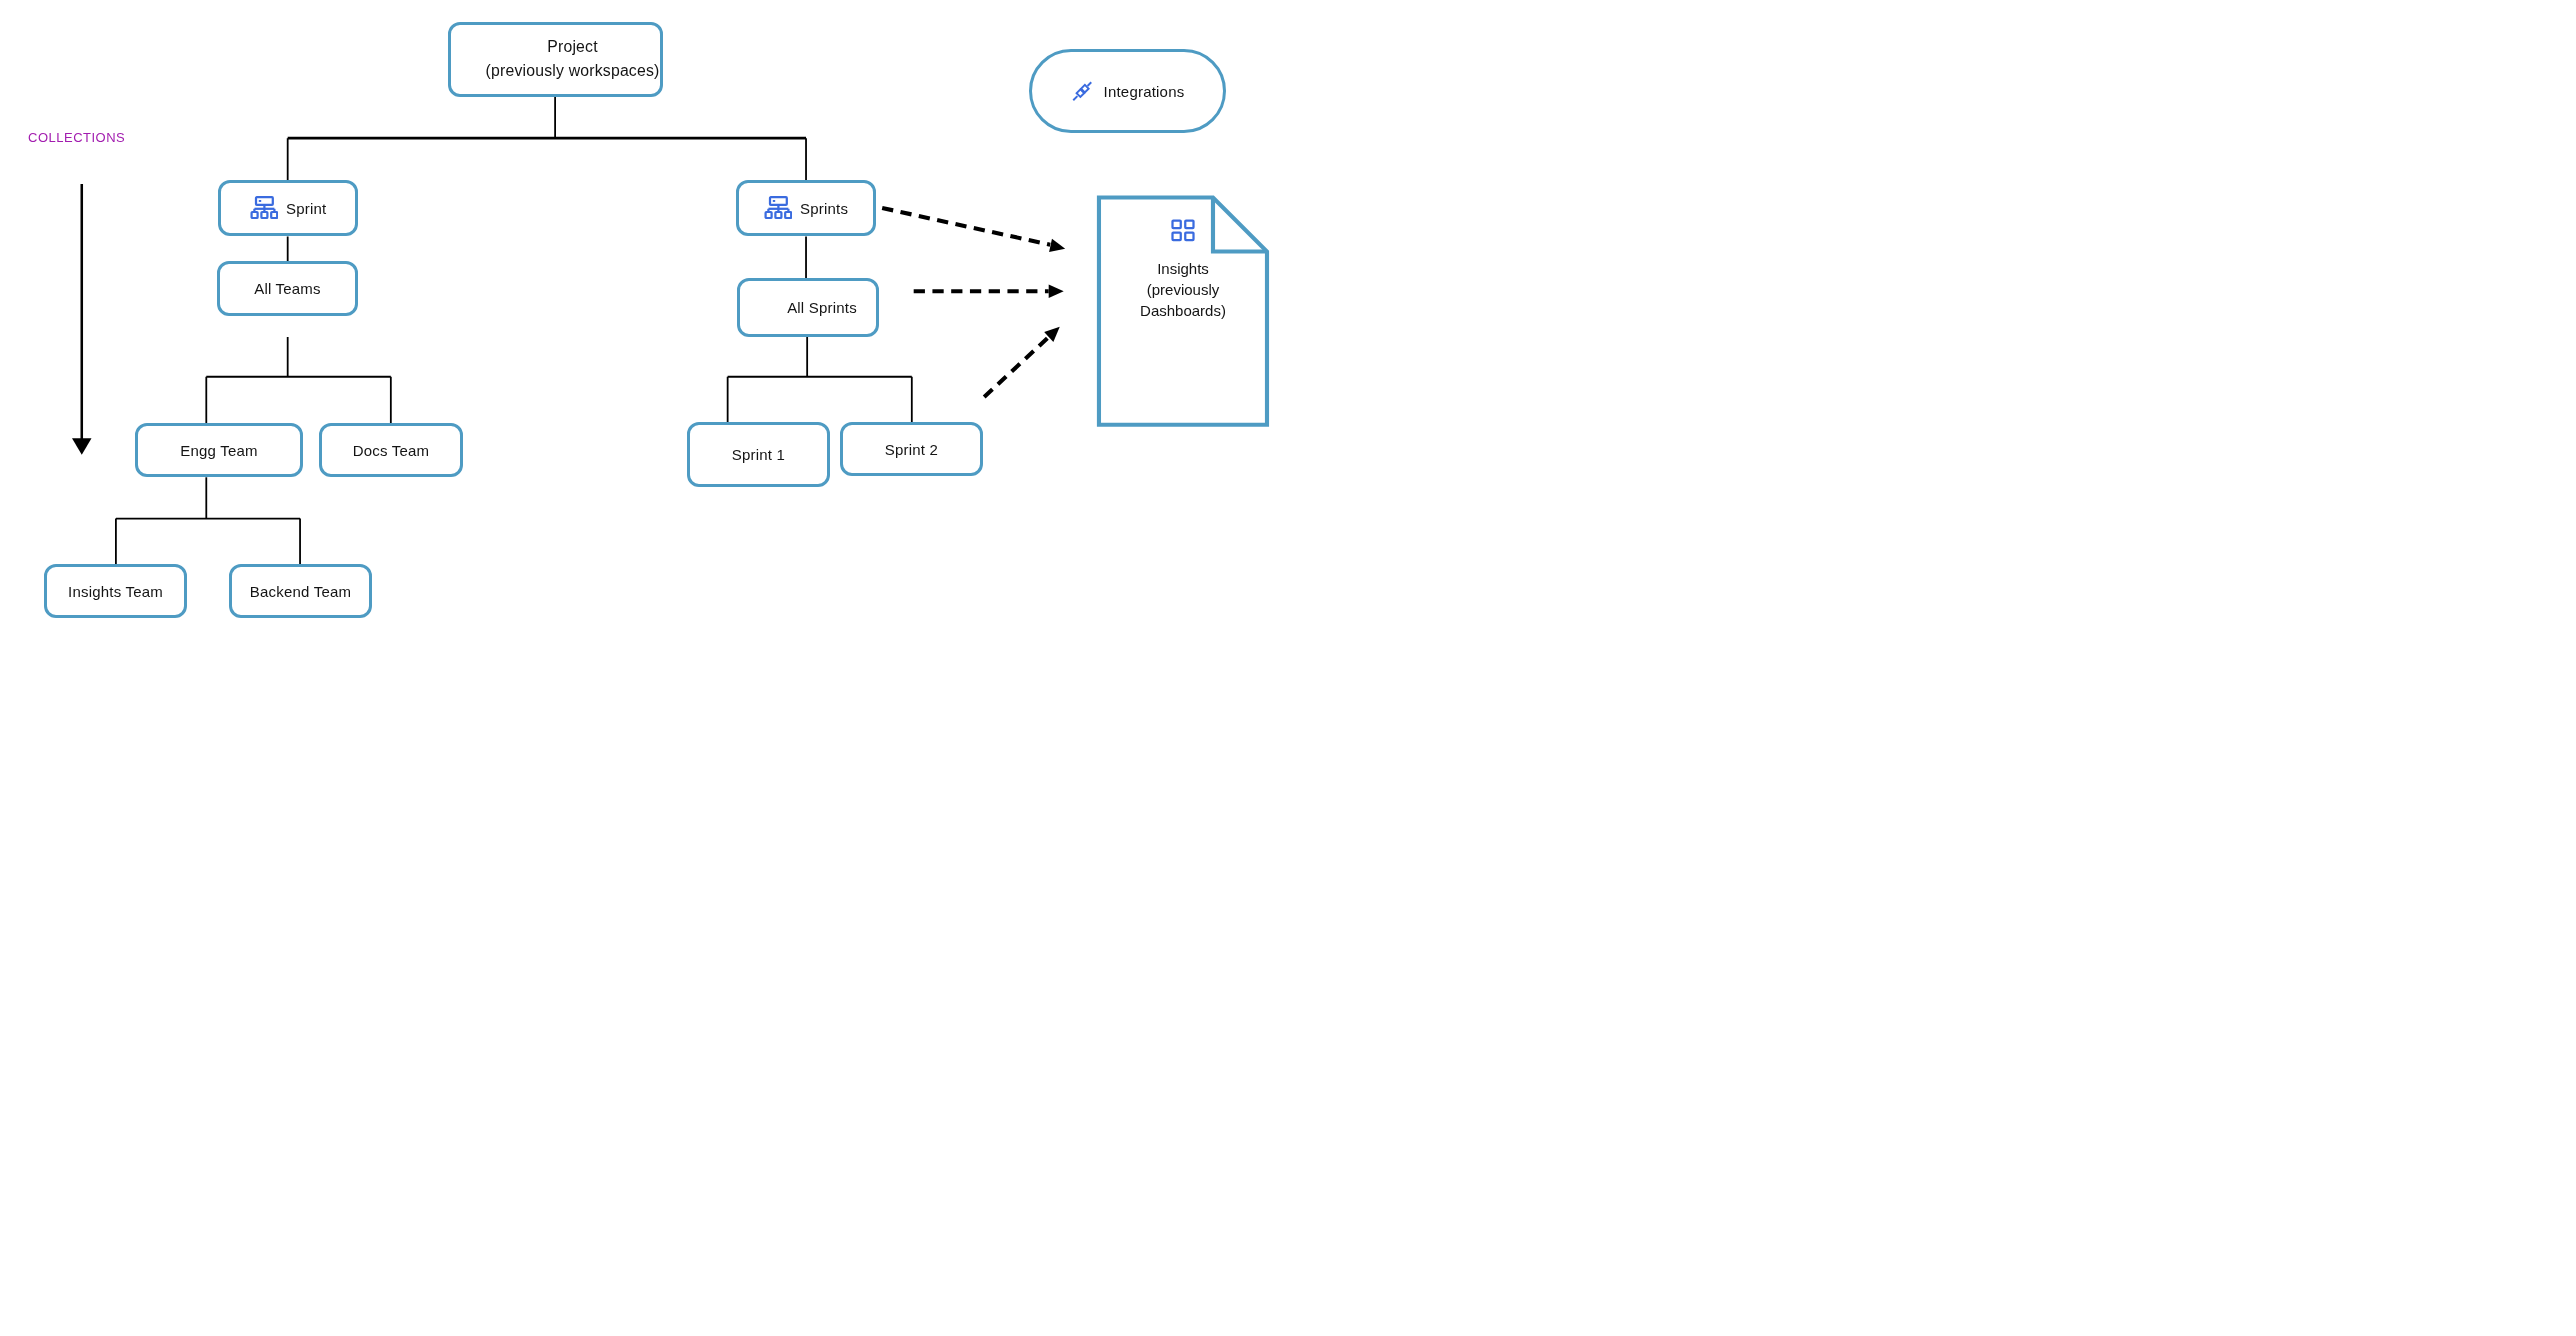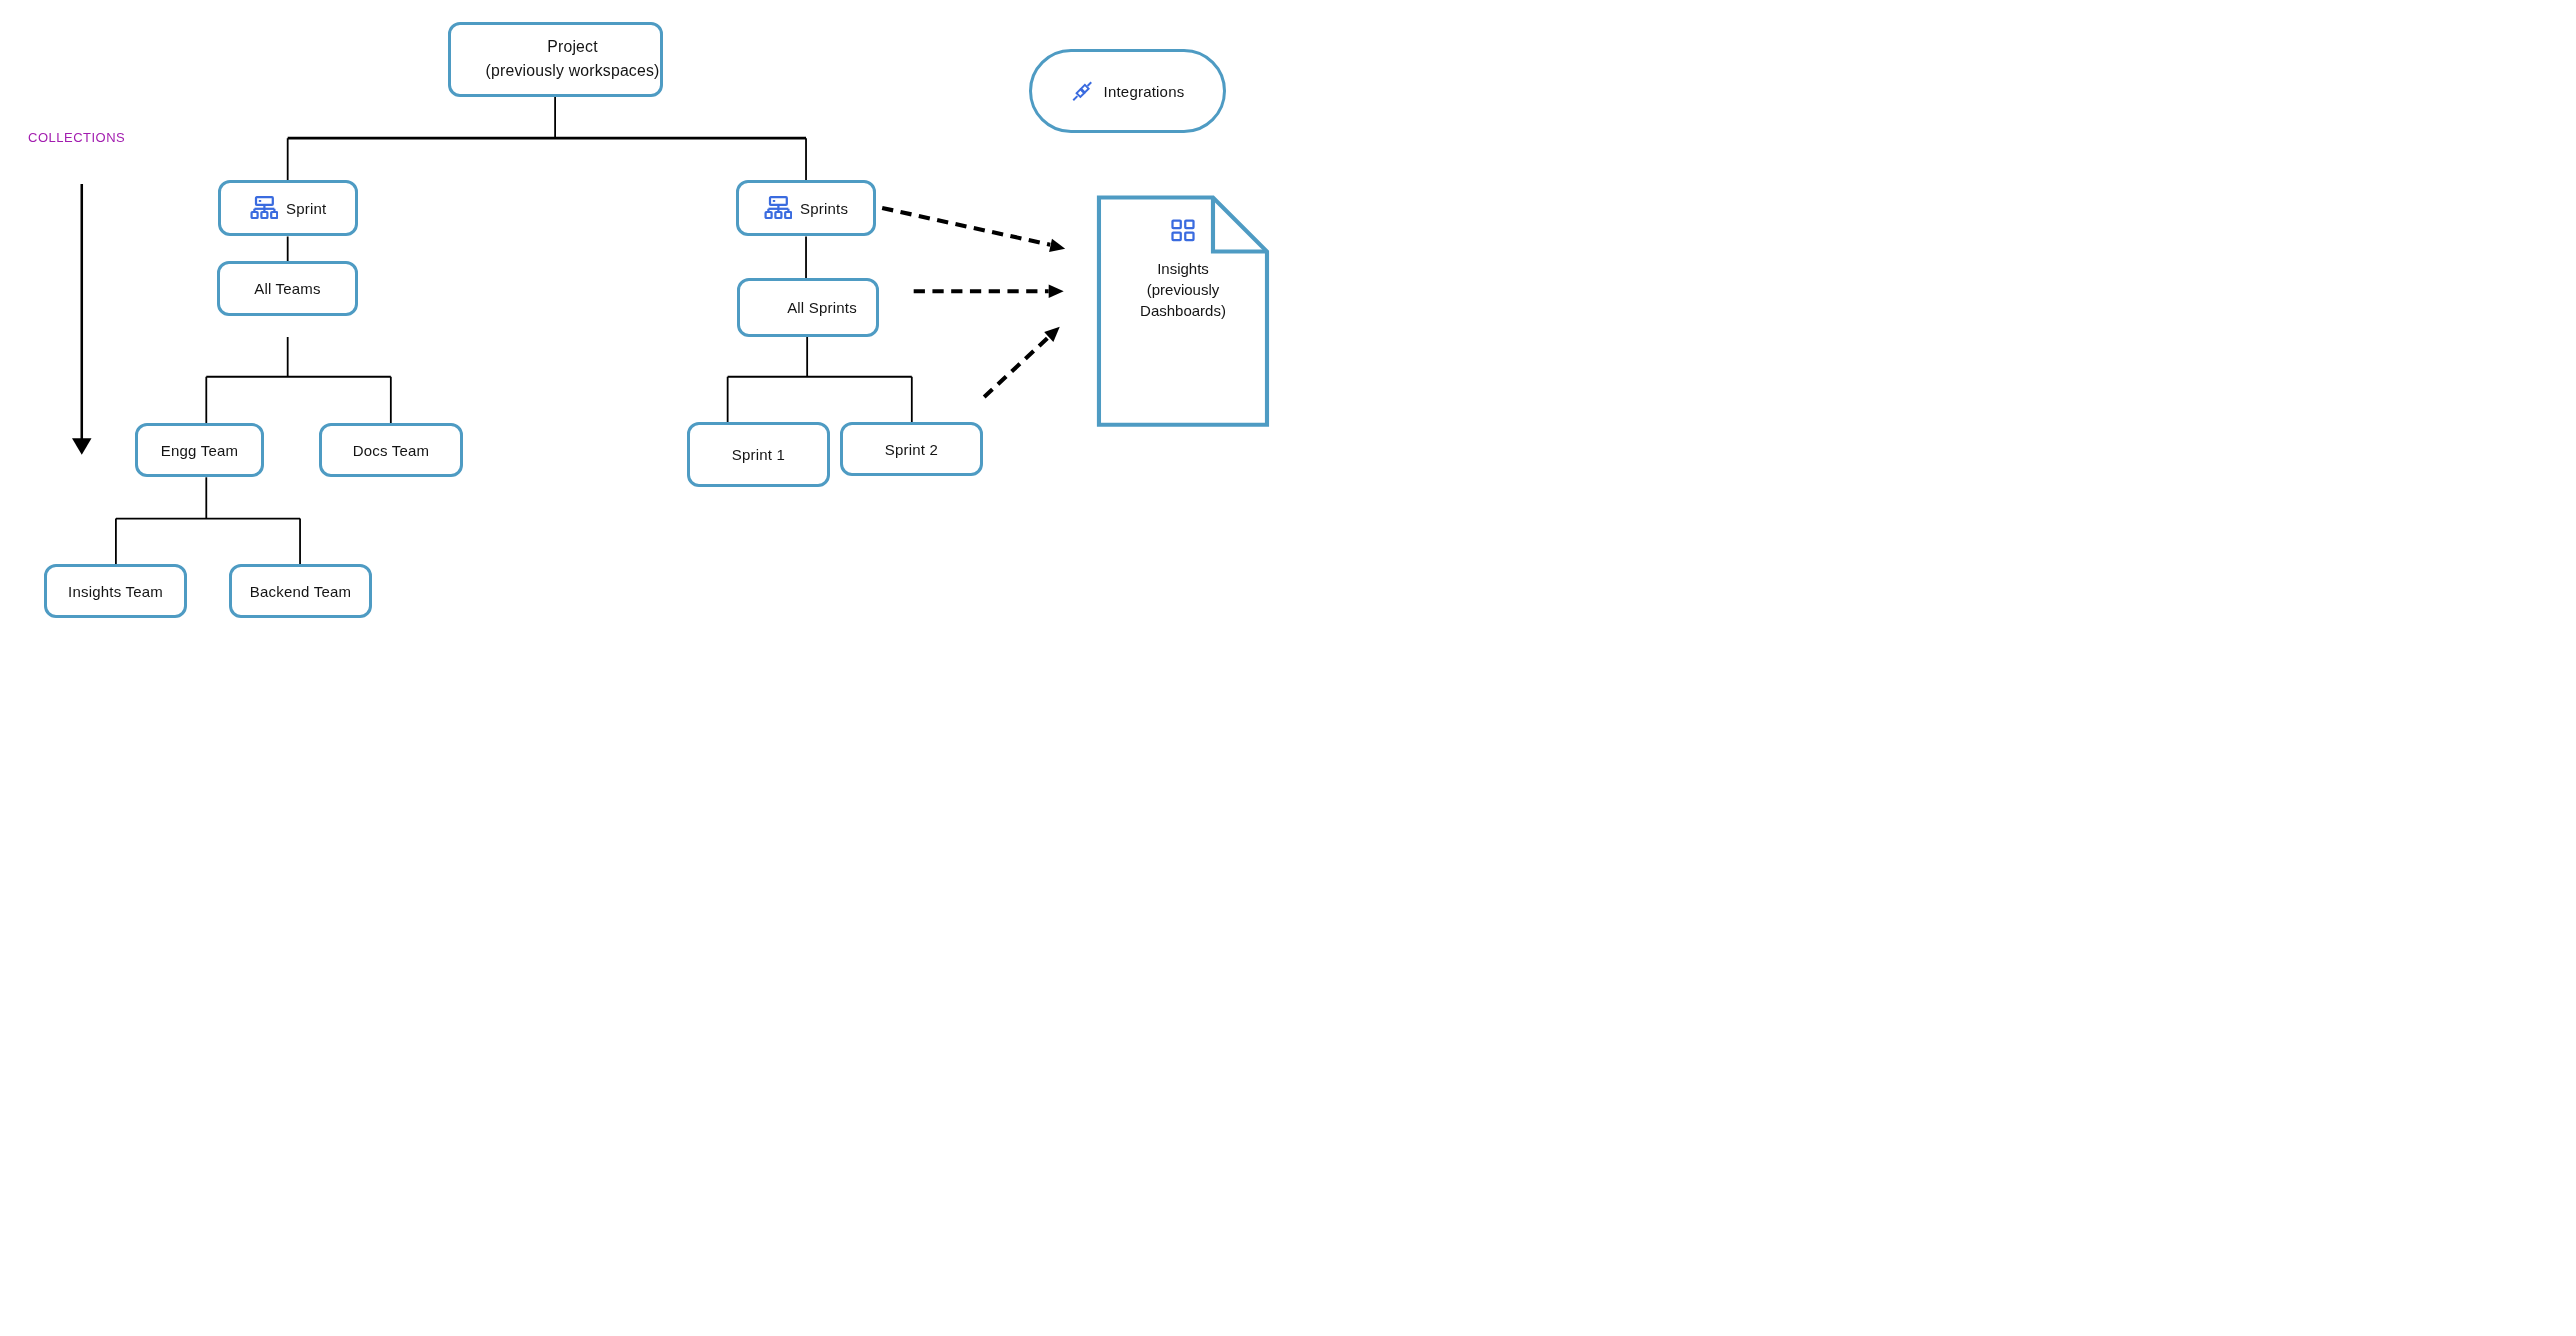--- a/index.html
+++ b/index.html
@@ -115,21 +115,21 @@
         <rect x="26" y="20" width="7.5" height="7.5" rx="1"></rect>
       </svg>
     </span>
     <span>Sprint</span>
   </div>
 
   <div class="node" style="left:217px; top:261px; width:141px; height:55px;">
     <span>All Teams</span>
   </div>
 
-  <div class="node" style="left:135px; top:423px; width:129px; height:54px;">
+  <div class="node" style="left:135px; top:423px; width:168px; height:54px;">
     <span>Engg Team</span>
   </div>
   <div class="node" style="left:319px; top:423px; width:144px; height:54px;">
     <span>Docs Team</span>
   </div>
 
   <div class="node" style="left:44px; top:564px; width:143px; height:54px;">
     <span>Insights Team</span>
   </div>
   <div class="node" style="left:229px; top:564px; width:143px; height:54px;">

